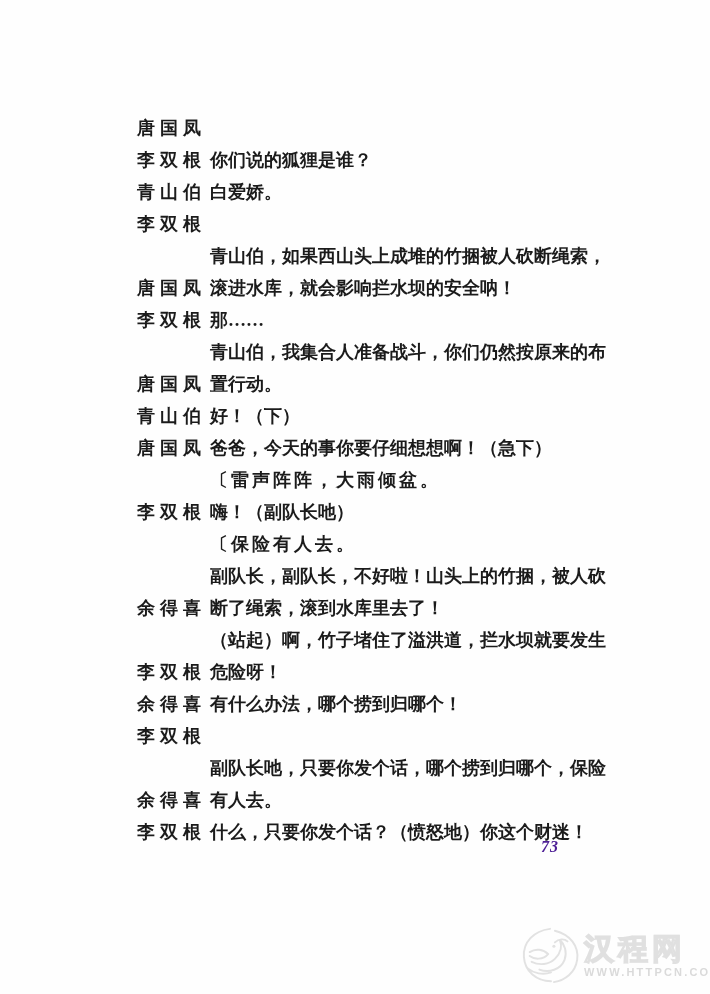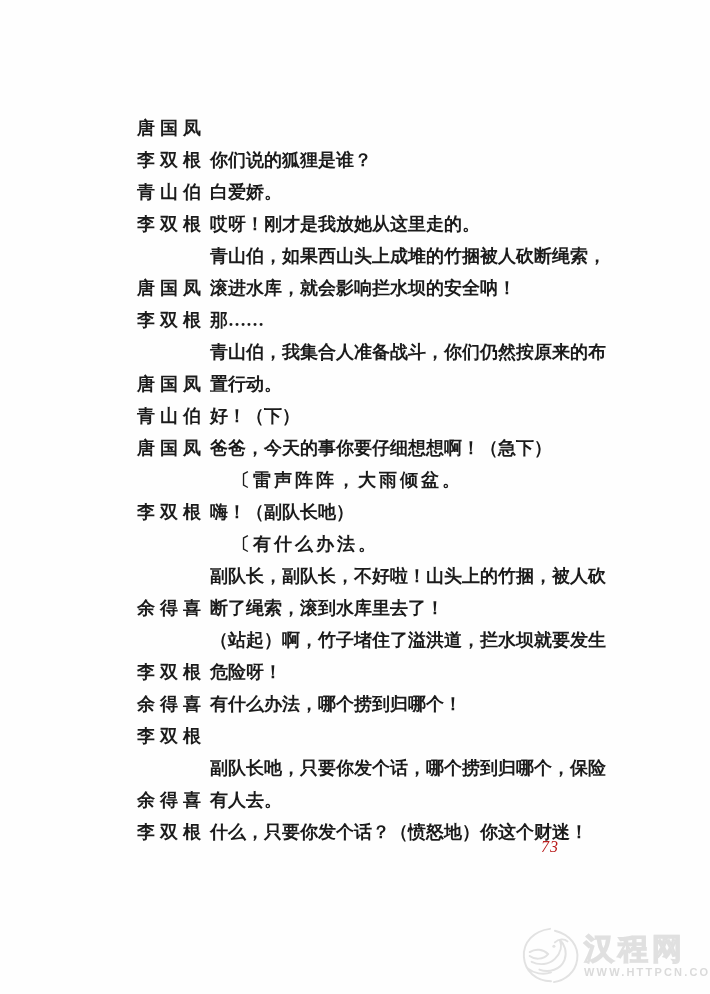--- a/index.html
+++ b/index.html
@@ -35,30 +35,29 @@
     width: 73px;
     letter-spacing: 5px;
     white-space: nowrap;
   }
   .entry .text {
     flex: 0 0 400px;
     width: 400px;
   }
   .entry.stage .text {
     letter-spacing: 3px;
-    margin-left: 22px;
   }
   .page-number {
     position: absolute;
     left: 541px;
     top: 838px;
     font-size: 16px;
     font-style: italic;
-    font-weight: normal;
-    color: #b91c1c;
+    font-weight: bold;
+    color: #4c1d95;
     letter-spacing: 1px;
   }
   .watermark {
     position: absolute;
     left: 520px;
     top: 920px;
     width: 188px;
     height: 70px;
     display: flex;
     align-items: center;
@@ -111,21 +110,20 @@
       <span class="text">你们说的狐狸是谁？</span>
     </div>
 
     <div class="entry">
       <span class="speaker">青山伯</span>
       <span class="text">白爱娇。</span>
     </div>
 
     <div class="entry">
       <span class="speaker">李双根</span>
-      <span class="text">哎呀！刚才是我放她从这里走的。</span>
     </div>
 
     <div class="entry">
       <span class="speaker">唐国凤</span>
       <span class="text">青山伯，如果西山头上成堆的竹捆被人砍断绳索，滚进水库，就会影响拦水坝的安全呐！</span>
     </div>
 
     <div class="entry">
       <span class="speaker">李双根</span>
       <span class="text">那……</span>
@@ -151,21 +149,21 @@
       <span class="text">〔雷声阵阵，大雨倾盆。</span>
     </div>
 
     <div class="entry">
       <span class="speaker">李双根</span>
       <span class="text">嗨！（副队长吔）</span>
     </div>
 
     <div class="entry stage">
       <span class="speaker"></span>
-      <span class="text">〔有什么办法。</span>
+      <span class="text">〔保险有人去。</span>
     </div>
 
     <div class="entry">
       <span class="speaker">余得喜</span>
       <span class="text">副队长，副队长，不好啦！山头上的竹捆，被人砍断了绳索，滚到水库里去了！</span>
     </div>
 
     <div class="entry">
       <span class="speaker">李双根</span>
       <span class="text">（站起）啊，竹子堵住了溢洪道，拦水坝就要发生危险呀！</span>

